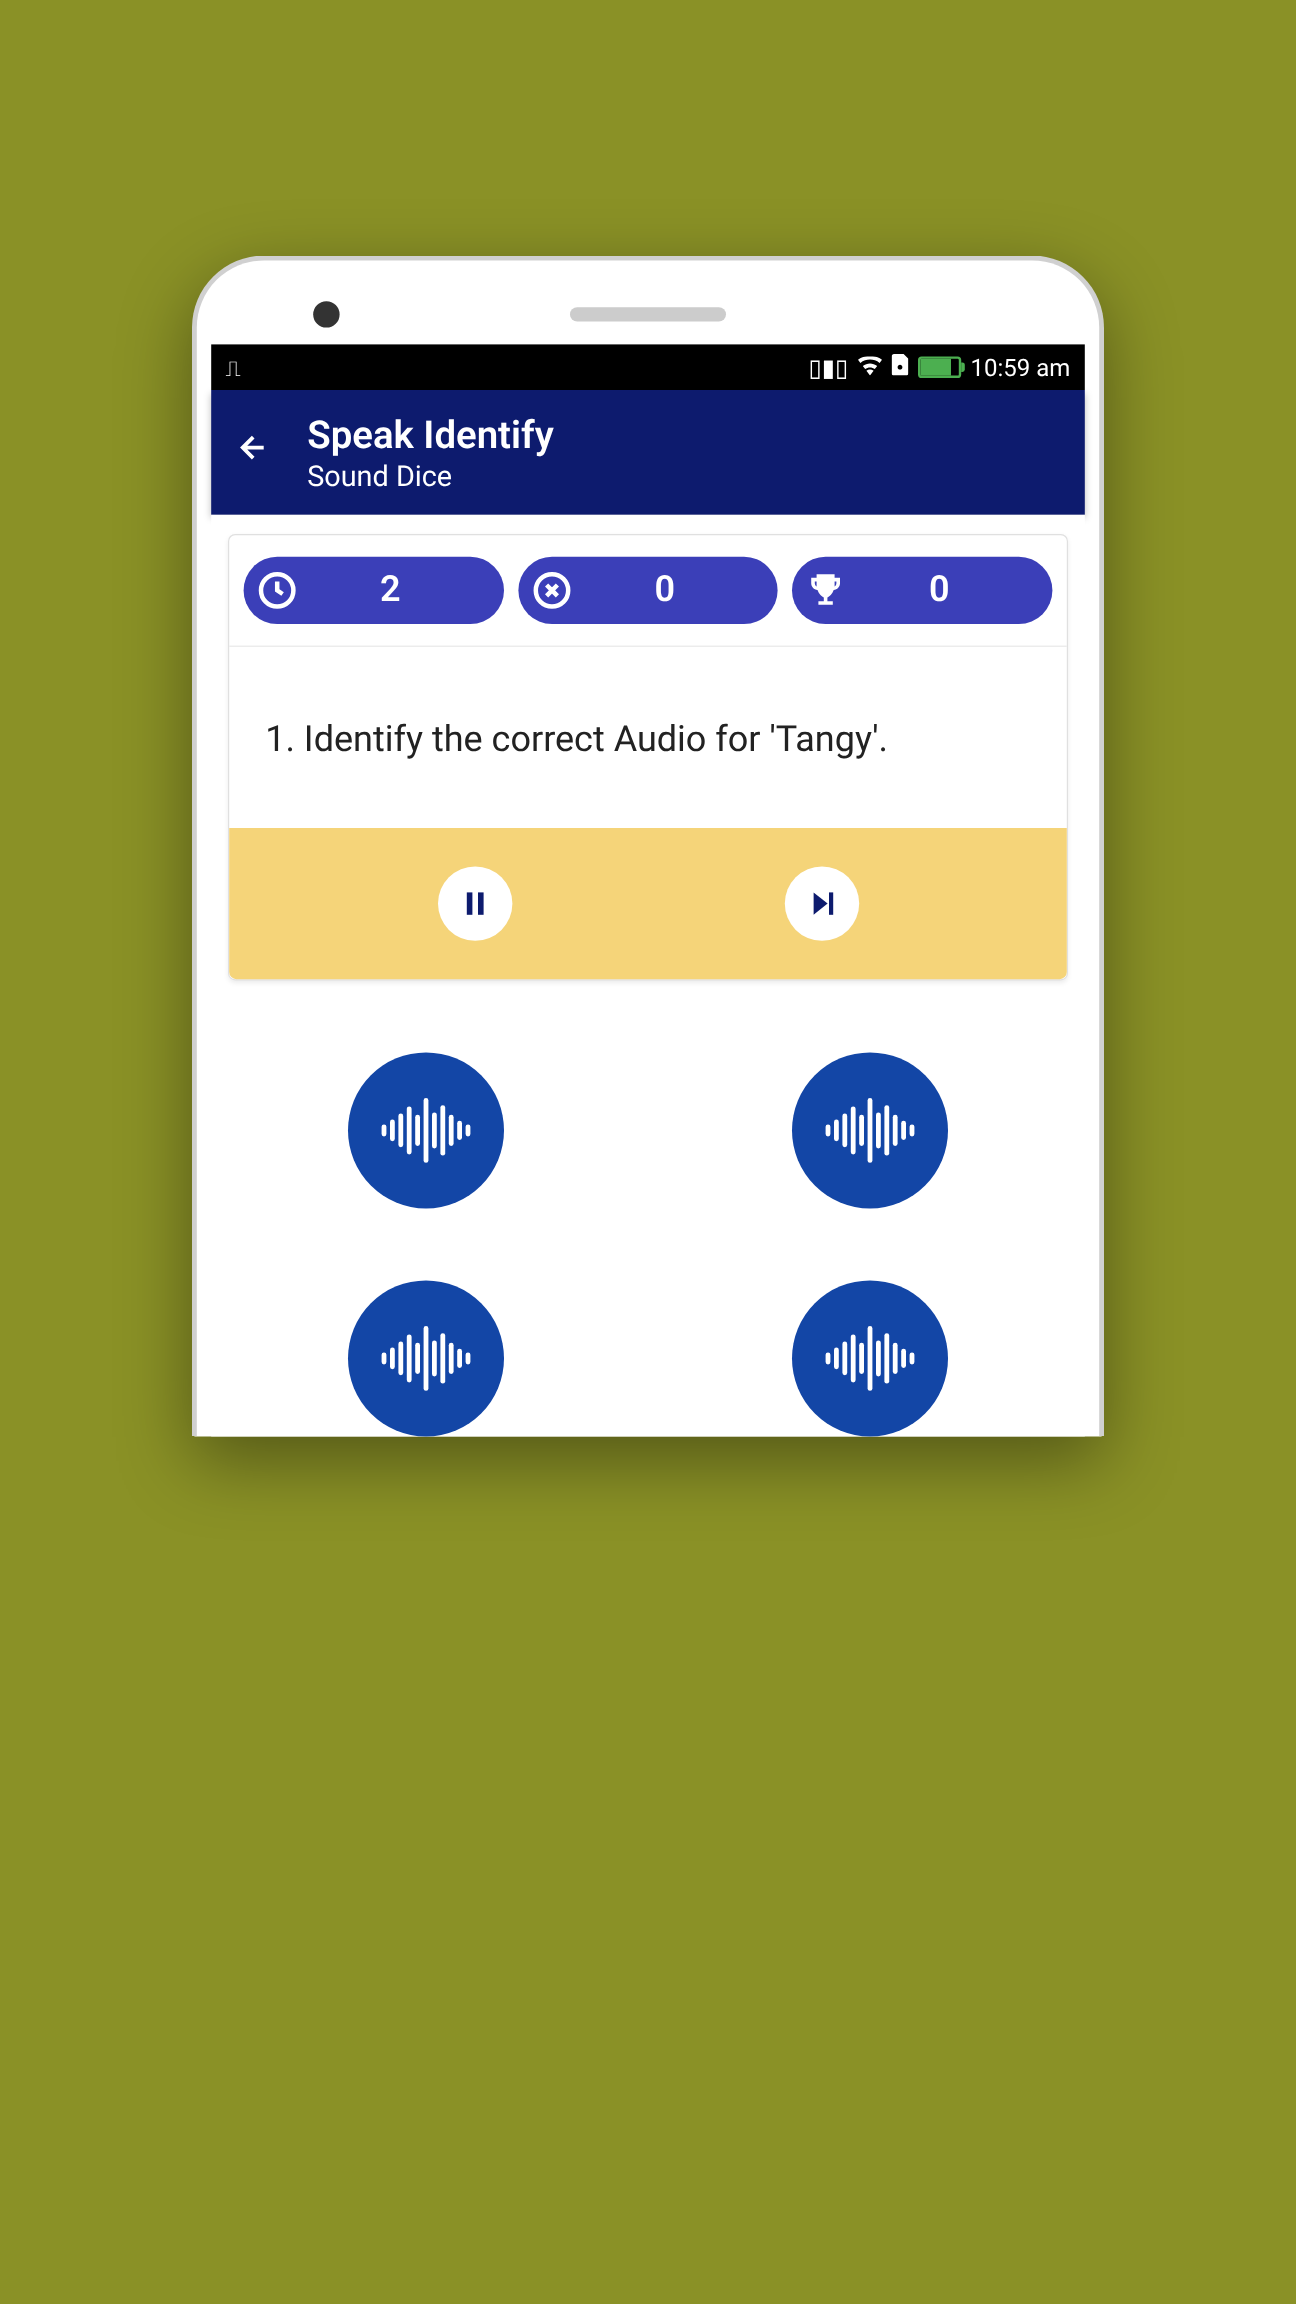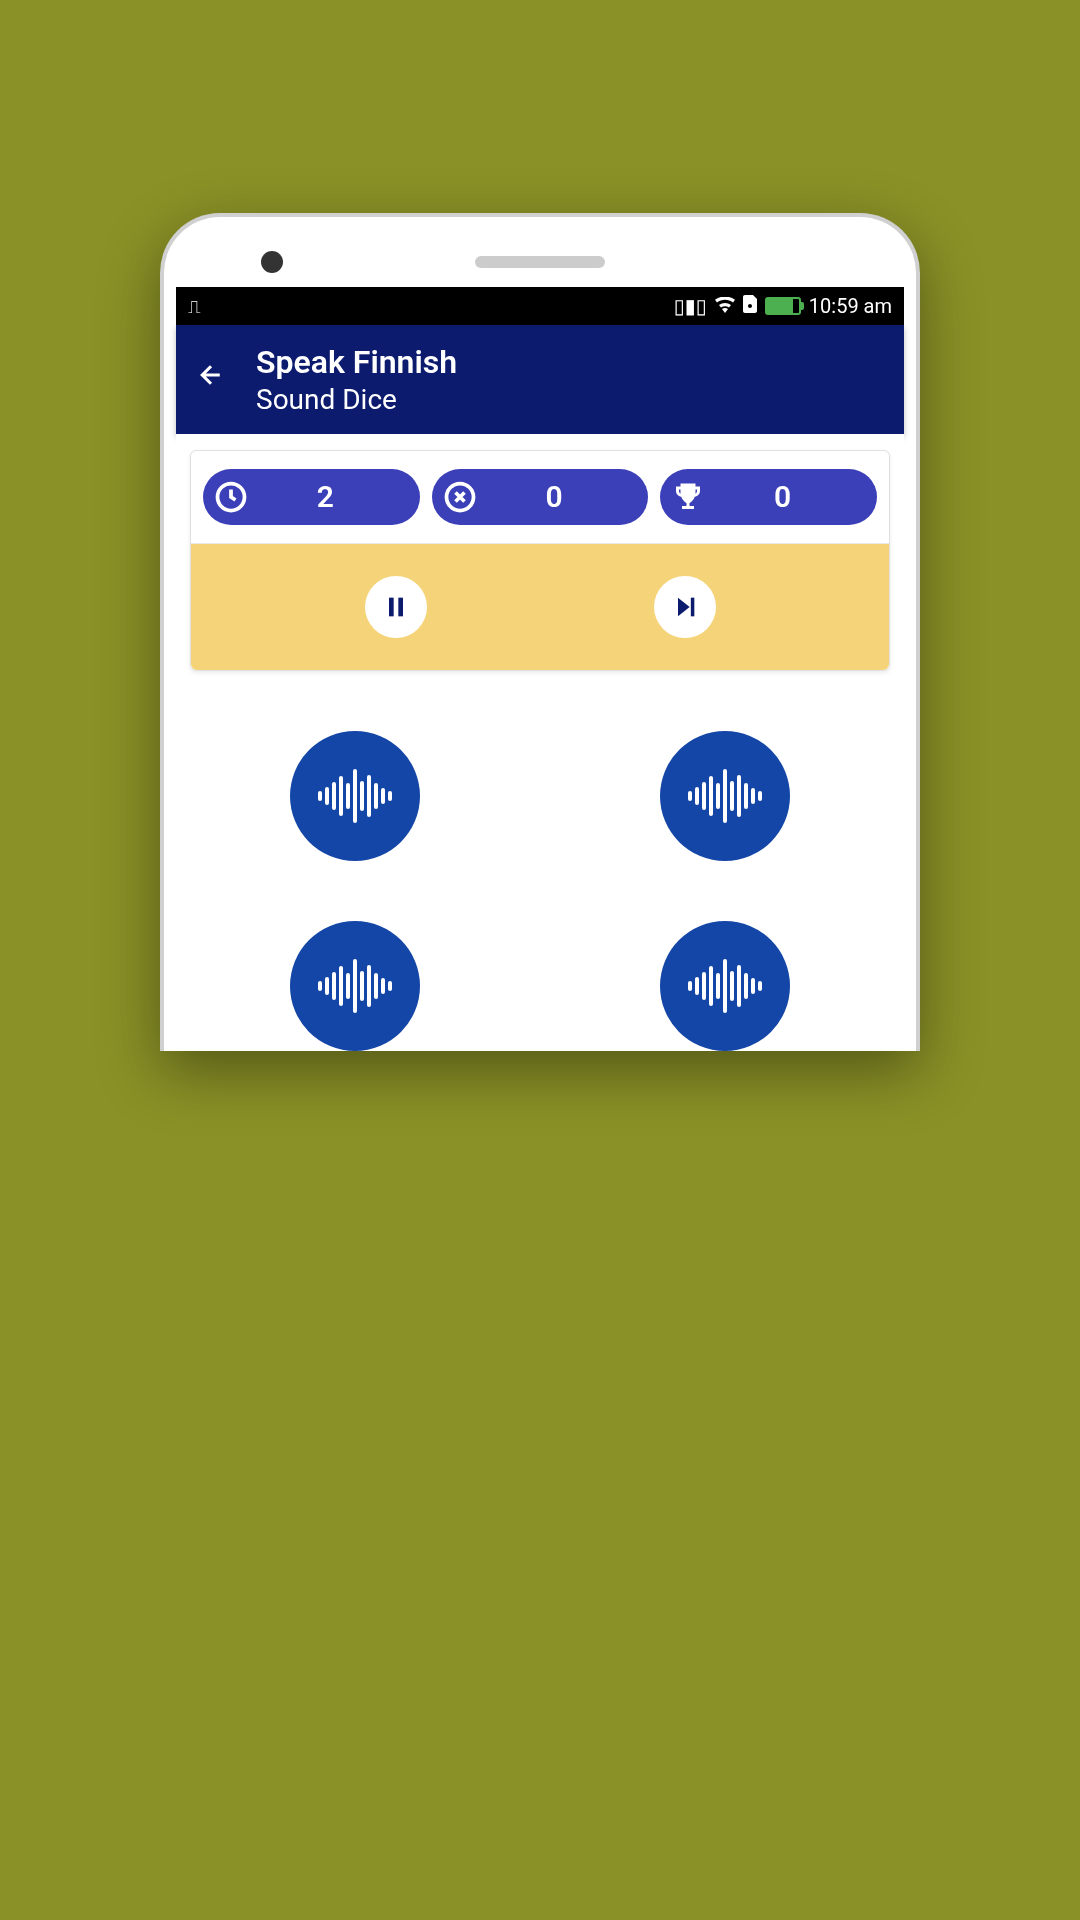--- a/index.html
+++ b/index.html
@@ -94,21 +94,21 @@
 }
 .back-arrow {
   font-size: 32px;
   font-weight: bold;
 }
 .header-text .title {
   font-size: 32px;
   font-weight: 600;
 }
 .header-text .subtitle {
-  font-size: 28px;
+  font-size: 24px;
   font-weight: 400;
   margin-top: 2px;
 }
 .app-content {
   background: #fff;
   padding: 16px 14px 0;
 }
 .card {
   background: #fff;
   border-radius: 6px;
@@ -234,21 +234,21 @@
     </div>
   </div>
 
   <div class="app-header">
     <div class="back-arrow">
       <svg width="30" height="30" viewBox="0 0 24 24" fill="none" stroke="white" stroke-width="2.5">
           <path d="M19 12H5M12 19l-7-7 7-7"></path>
         </svg>
     </div>
     <div class="header-text">
-      <div class="title">Speak Finnish</div>
+      <div class="title">Speak Identify</div>
       <div class="subtitle">Sound Dice</div>
     </div>
   </div>
 
   <div class="app-content">
     <div class="card">
       <div class="pill-row">
         <div class="pill">
           <div class="pill-icon">
             <svg width="36" height="36" viewBox="0 0 24 24" fill="none" stroke="white" stroke-width="2.5">
@@ -270,20 +270,23 @@
         <div class="pill">
           <div class="pill-icon">
             <svg width="36" height="36" viewBox="0 0 24 24" fill="white">
                 <path d="M7 3h10v2h3v3c0 2-1.5 3.5-3.5 3.8C15.8 14 14 15.5 13 16v2h3v2H8v-2h3v-2c-1-.5-2.8-2-3.5-4.2C5.5 11.5 4 10 4 8V5h3V3zm0 4H6v1c0 .8.5 1.5 1 1.8V7zm10 0v2.8c.5-.3 1-1 1-1.8V7h-1zm-5 2l.9 1.8 2.1.3-1.5 1.5.4 2-1.9-1-1.9 1 .4-2L9 11.1l2.1-.3L12 9z"></path>
               </svg>
           </div>
           <div class="pill-value">0</div>
         </div>
       </div>
 
+      <div class="question-area">
+        <div class="question-text">1. Identify the correct Audio for 'Tangy'.</div>
+      </div>
 
       <div class="playback-bar">
         <div class="round-btn">
           <svg viewBox="0 0 24 24" fill="#0d1b6e">
               <rect x="6" y="4" width="4" height="16"></rect>
               <rect x="14" y="4" width="4" height="16"></rect>
             </svg>
         </div>
         <div class="round-btn">
           <svg viewBox="0 0 24 24" fill="#0d1b6e">

